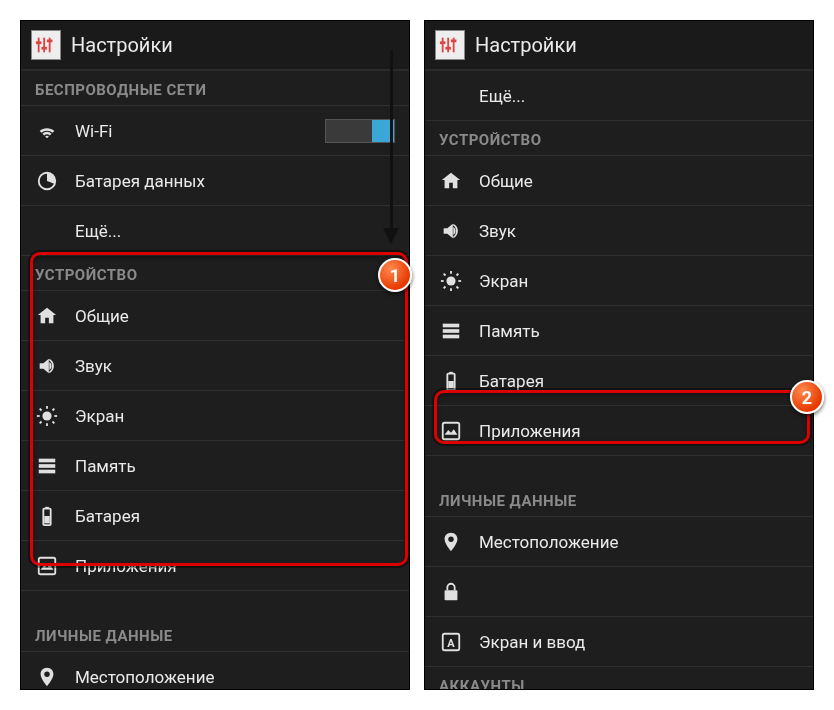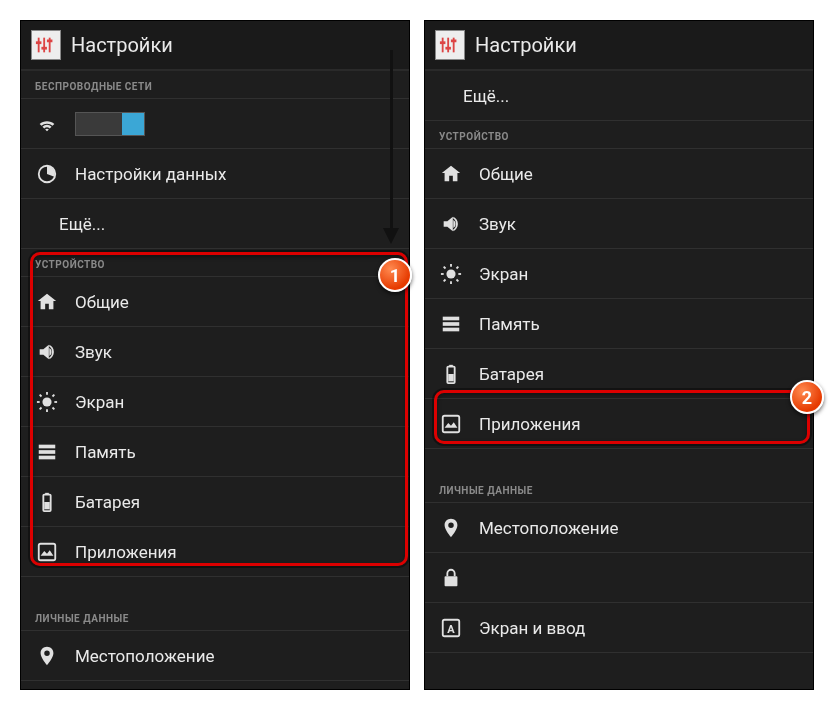--- a/index.html
+++ b/index.html
@@ -54,38 +54,38 @@
     font-size: 20px;
     font-weight: 400;
   }
   .content {
     flex: 1;
     overflow: hidden;
     background: #1e1e1e;
   }
   .section-header {
     color: #8a8a8a;
-    font-size: 10px;
+    font-size: 15px;
     font-weight: 700;
     letter-spacing: 0.5px;
     padding: 10px 14px 6px;
     text-transform: uppercase;
     border-bottom: 1px solid #303030;
   }
   .row {
     height: 50px;
     display: flex;
     align-items: center;
     padding: 0 14px;
     border-bottom: 1px solid #303030;
     gap: 16px;
     color: #eaeaea;
     font-size: 17px;
   }
-  .row.indent { padding-left: 38px; }
+  .row.indent { padding-left: 54px; }
   .row .icon {
     width: 24px;
     height: 24px;
     display: flex;
     align-items: center;
     justify-content: center;
     color: #e0e0e0;
     flex-shrink: 0;
   }
   .row .label { flex: 1; }
@@ -166,31 +166,32 @@
     </div>
     <div class="content">
       <div class="section-header">БЕСПРОВОДНЫЕ СЕТИ</div>
 
       <div class="row">
         <span class="icon">
           <svg viewBox="0 0 24 24" fill="currentColor">
               <path d="M12 20l-2-2c1-1 3-1 4 0l-2 2zm-5-5c3-3 7-3 10 0l-2 2c-2-2-4-2-6 0l-2-2zm-3-3c4-4 12-4 16 0l-2 2c-3-3-9-3-12 0l-2-2z"></path>
             </svg>
         </span>
+        <span class="label">Wi-Fi</span>
         <span class="toggle"></span>
       </div>
 
       <div class="row">
         <span class="icon">
           <svg viewBox="0 0 24 24" fill="currentColor">
               <circle cx="12" cy="12" r="9" fill="none" stroke="currentColor" stroke-width="2"></circle>
               <path d="M12 3 A9 9 0 0 1 20 15 L12 12 Z"></path>
             </svg>
         </span>
-        <span class="label">Настройки данных</span>
+        <span class="label">Батарея данных</span>
       </div>
 
       <div class="row indent">
         <span class="label">Ещё...</span>
       </div>
 
       <div class="section-header">УСТРОЙСТВО</div>
 
       <div class="row">
         <span class="icon">
@@ -376,20 +377,21 @@
       </div>
       <div class="row">
         <span class="icon">
           <svg viewBox="0 0 24 24" fill="currentColor">
               <rect x="3" y="3" width="18" height="18" rx="2" fill="none" stroke="currentColor" stroke-width="2"></rect>
               <text x="12" y="17" text-anchor="middle" font-size="12" fill="currentColor" font-weight="bold">A</text>
             </svg>
         </span>
         <span class="label">Экран и ввод</span>
       </div>
+      <div class="section-header">АККАУНТЫ</div>
     </div>
   </div>
 
 </div>
 
 <div class="arrow-line" style="left:390px; top:50px; height:180px;"></div>
 <div class="arrow-head" style="left:383px; top:228px;"></div>
 
 <div class="hl" style="left:30px; top:252px; width:378px; height:314px;"></div>
 <div class="badge" style="left:378px; top:258px;">

